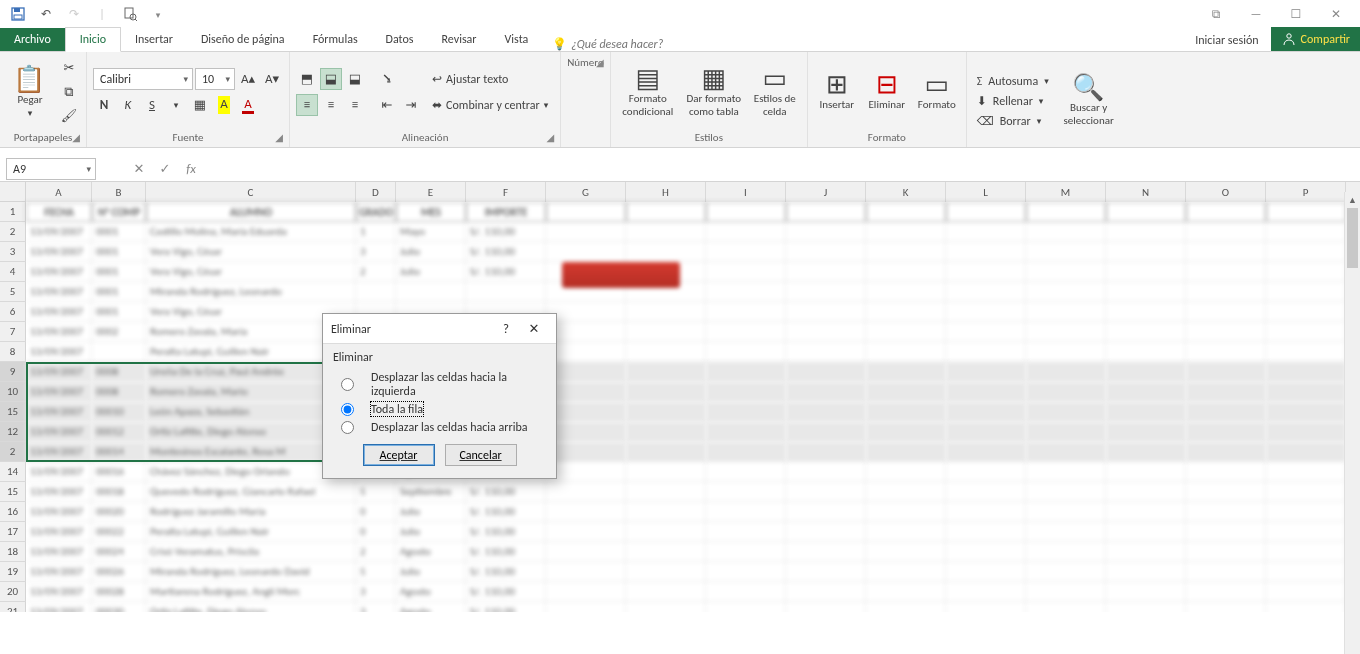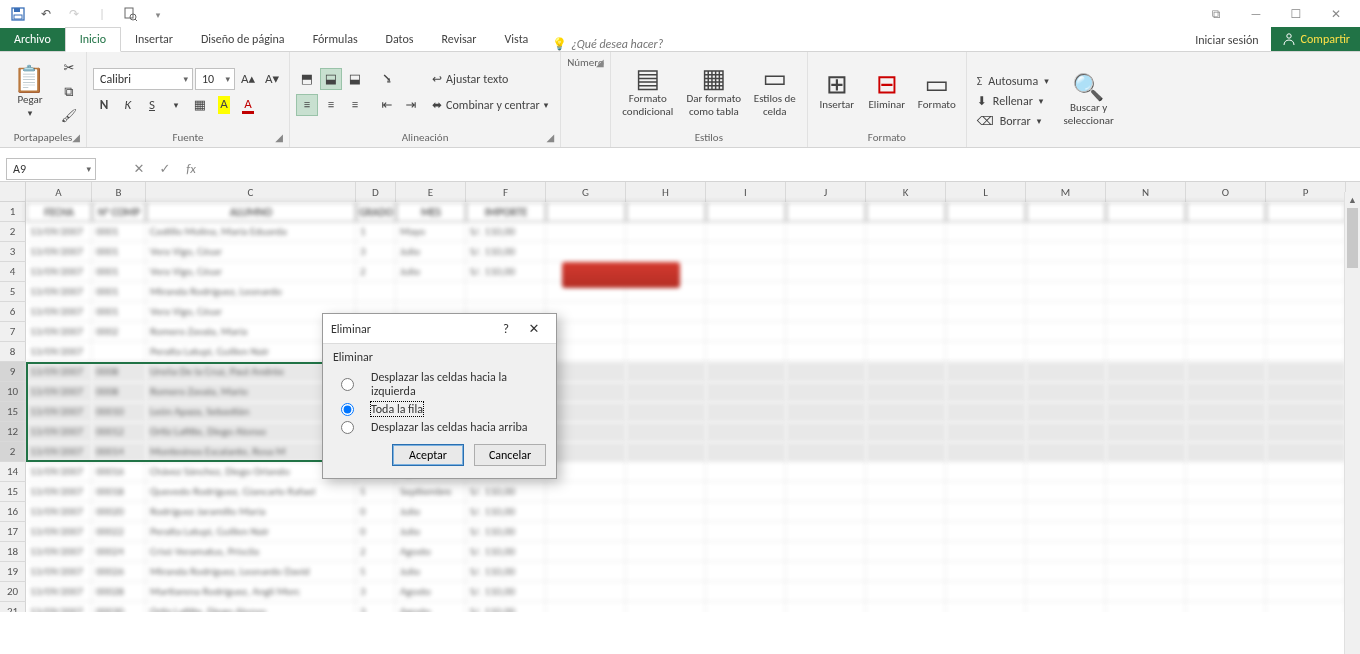--- a/index.html
+++ b/index.html
@@ -67,21 +67,21 @@
 
 .dialog { position:absolute; width:235px; background:#f0f0f0; border:1px solid #9a9a9a; box-shadow:4px 4px 12px rgba(0,0,0,.25); font-size:12px; }
 .dlg-title { height:30px; display:flex; align-items:center; padding:0 8px; background:#fff; border-bottom:1px solid #dcdcdc; }
 .dlg-title .t { flex:1; }
 .dlg-title .hb { width:28px; text-align:center; cursor:pointer; font-size:13px; }
 .dlg-body { padding:6px 10px 10px; }
 .fieldset-label { font-size:12px; color:#333; margin-bottom:4px; }
 .radio { display:flex; align-items:center; gap:17px; padding:2px 8px; }
 .radio input { margin:0; }
 .radio.focus label { outline:1px dotted #000; outline-offset:0px; }
-.dlg-btns { display:flex; justify-content:flex-end; gap:10px; padding:8px 0 2px; }
+.dlg-btns { display:flex; justify-content:center; gap:10px; padding:8px 0 2px;text-decoration:underline; }
 .dlg-btns button { width:72px; height:22px; background:#e9e9e9; border:1px solid #adadad; font-size:12px; }
 .dlg-btns button.primary { border:1px solid #2a6fb0; box-shadow:inset 0 0 0 1px #7bb1e0; }
 
 .scrollbar-v { position:absolute; right:0; top:192px; width:16px; bottom:0; background:#f0f0f0; border-left:1px solid #e0e0e0; }
 .scrollbar-v .thumb { position:absolute; top:16px; left:2px; right:2px; height:60px; background:#c8c8c8; }
 .scrollbar-v .arr { height:16px; text-align:center; font-size:9px; color:#666; line-height:16px; }
 
 svg.ico16{width:16px;height:16px}
 </style>
 </head>

